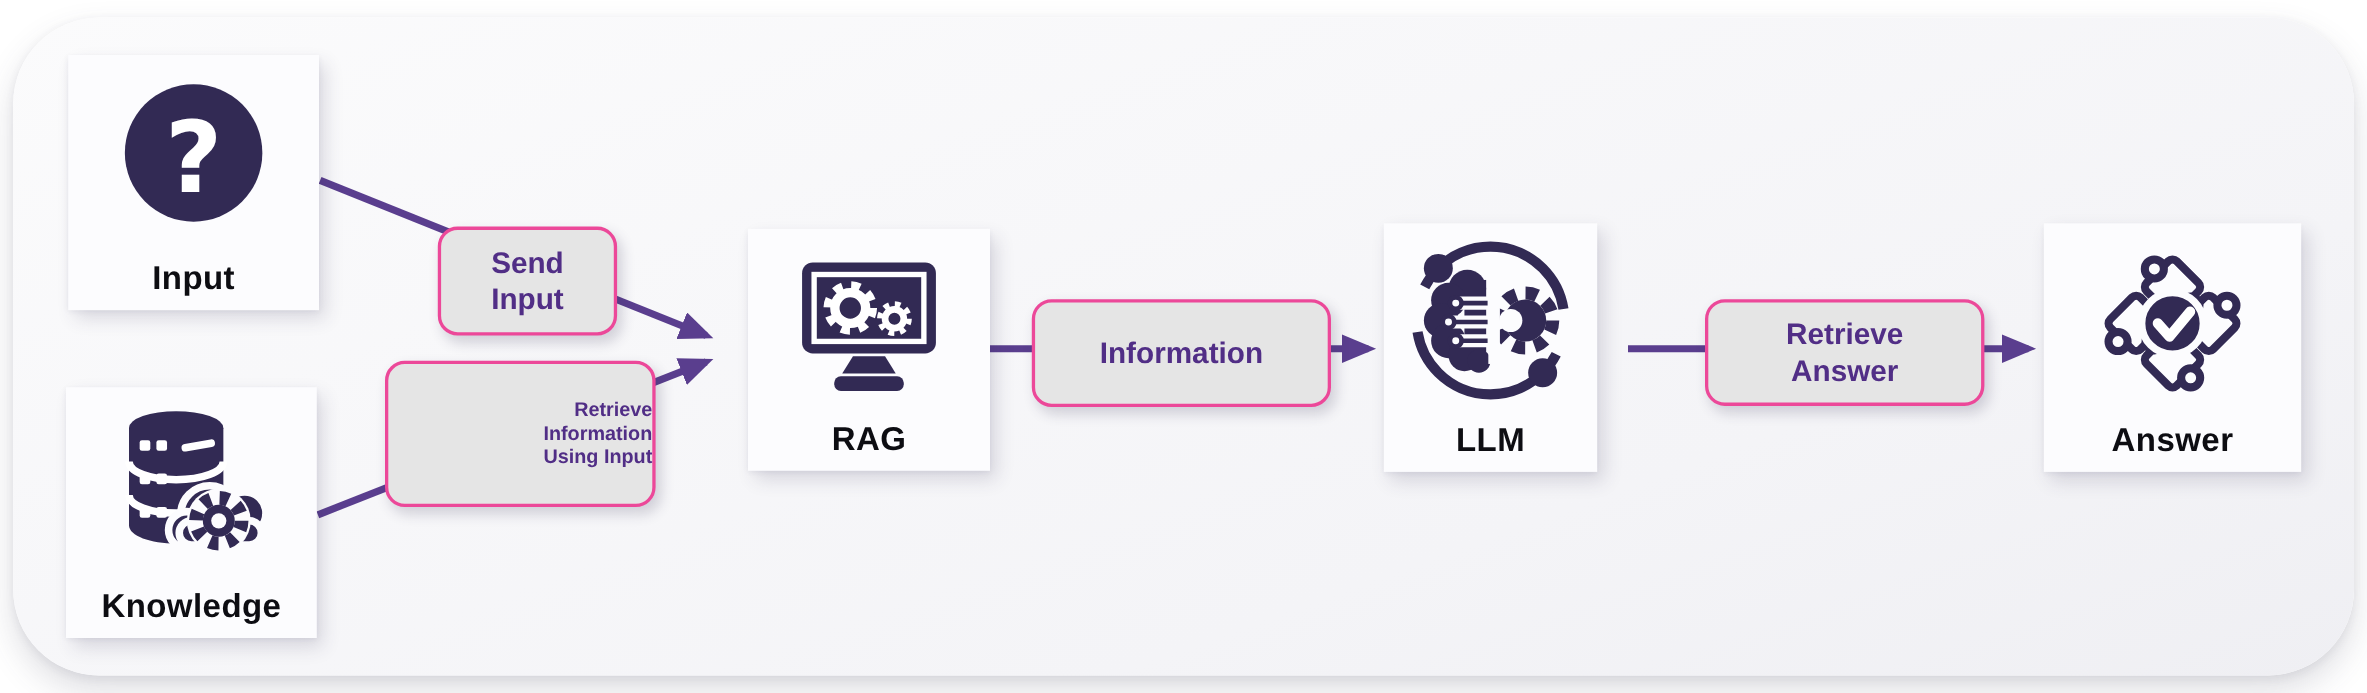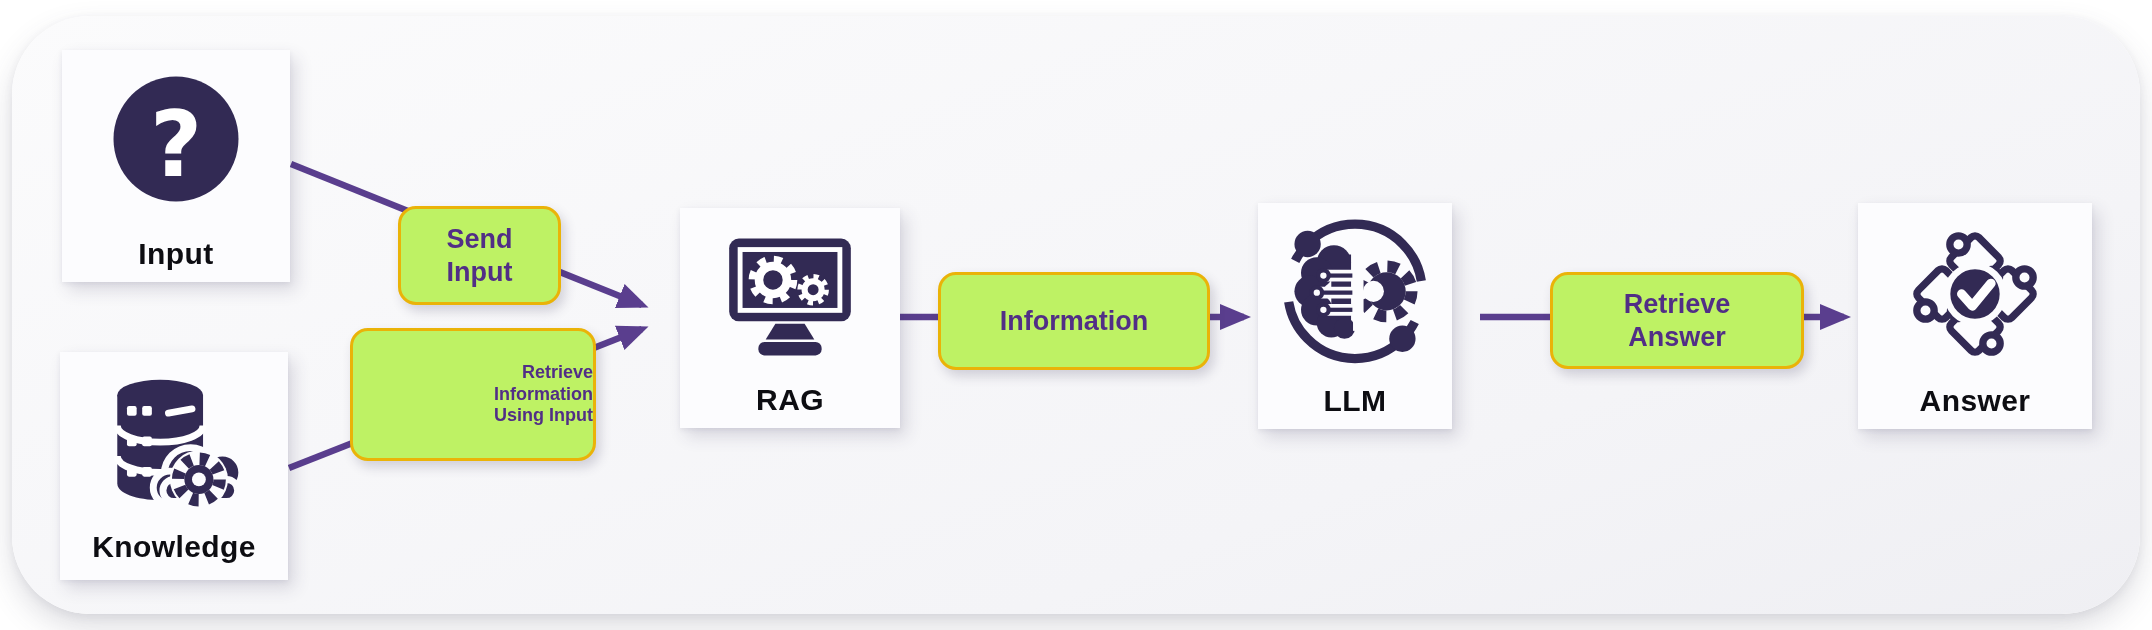--- a/index.html
+++ b/index.html
@@ -15,32 +15,32 @@
   .connectors{position:absolute;left:0;top:0;width:2152px;height:630px;pointer-events:none;}
 
   .node{position:absolute;background:#fcfcfe;
         box-shadow:6px 8px 16px rgba(55,50,85,.16), 0 2px 5px rgba(55,50,85,.08);
         display:flex;flex-direction:column;align-items:center;justify-content:space-between;}
   .node svg.icon{display:block;flex:0 0 auto;}
   .node-label{font-weight:800;font-size:30px;color:#0d0d12;letter-spacing:.4px;
               padding-bottom:13px;line-height:1;}
 
   .node-input   {left:62px;  top:50px;  width:228px;height:232px;}
-  .node-knowledge{left:60px; top:352px; width:228px;height:228px;justify-content:center;}
+  .node-knowledge{left:60px; top:352px; width:228px;height:228px;}
   .node-rag     {left:657px; top:208px; width:220px;height:220px;margin-left:23px;}
   .node-llm     {left:1258px;top:203px; width:194px;height:226px;}
   .node-answer  {left:1858px;top:203px; width:234px;height:226px;}
 
   .node-input    svg.icon{height:150px;width:150px;margin-top:14px;}
   .node-knowledge svg.icon{height:166px;width:186px;margin-top:8px;}
   .node-rag      svg.icon{height:146px;width:170px;margin-top:16px;}
   .node-llm      svg.icon{height:158px;width:158px;margin-top:12px;}
   .node-answer   svg.icon{height:160px;width:160px;margin-top:11px;}
 
-  .pill{position:absolute;background:#bef264;border:3px solid #eab308;border-radius:18px;
+  .pill{position:absolute;background:#e5e5e5;border:3px solid #ec4899;border-radius:18px;
         box-shadow:4px 6px 12px rgba(55,50,85,.20);
         display:flex;flex-direction:column;align-items:center;justify-content:center;
         color:#512e86;font-weight:800;text-align:center;font-size:27px;line-height:1.22;}
   .pill-send-input{left:398px; top:206px;width:157px;height:93px;}
   .pill-retrieve  {left:350px; top:328px;width:240px;height:127px;font-size:18px;align-items:flex-end;}
   .pill-send-info {left:938px; top:272px;width:266px;height:92px;}
   .pill-produce   {left:1550px;top:272px;width:248px;height:91px;}
 </style>
 </head>
 <body>

